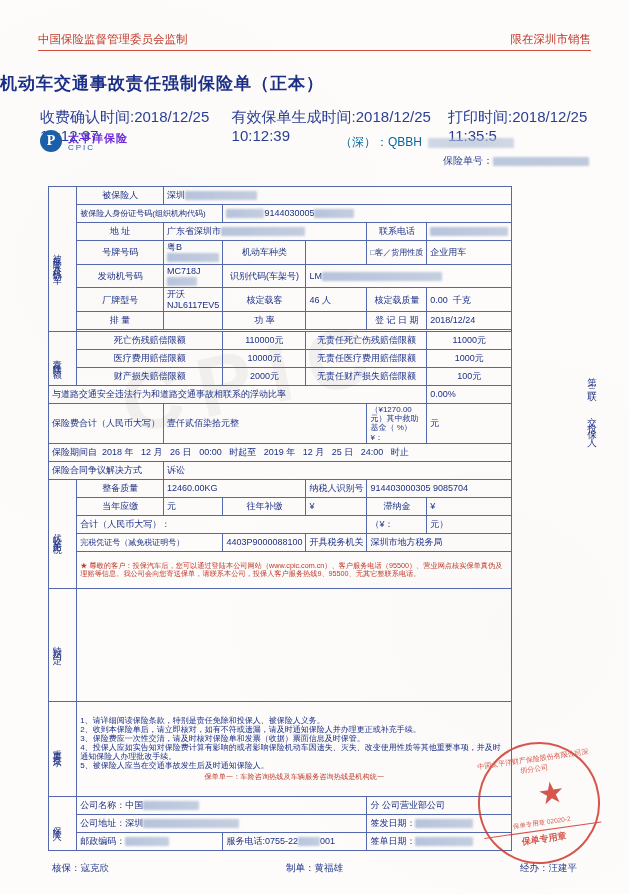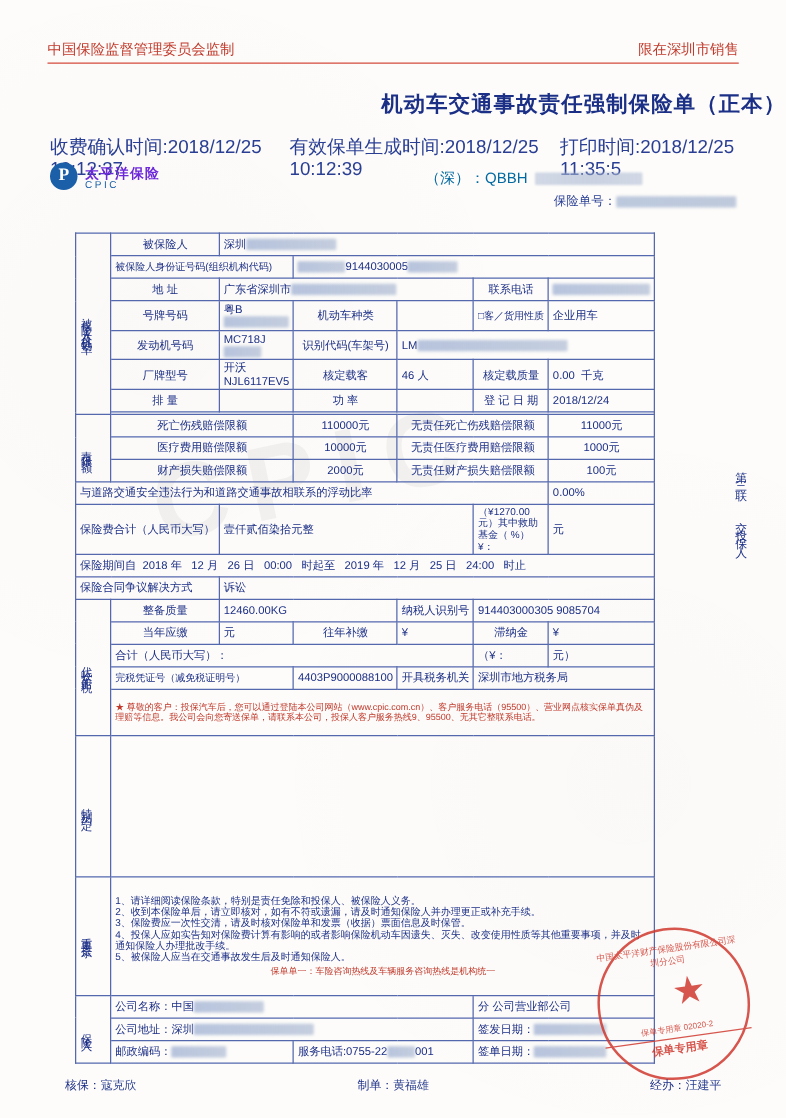--- a/index.html
+++ b/index.html
@@ -38,21 +38,21 @@
     position:absolute;left:38px;top:32px;right:38px;
     display:flex;justify-content:space-between;
     font-size:11.5px;color:#c0392b;
   }
   .hr-red{
     position:absolute;left:38px;right:38px;top:50px;
     border-top:1px solid #d34b3c;
   }
   .doc-title{
     position:absolute;left:0;right:0;top:72px;
-    text-align:right;
+    text-align:left;
     font-size:17px;font-weight:bold;
     color:#1b2f86;
     font-family:"Liberation Serif", serif;
     letter-spacing:1px;
   }
   .time-row{
     position:absolute;left:40px;right:22px;top:108px;
     font-size:15px;color:#2a3f94;
     display:flex;justify-content:flex-start;
   }
@@ -79,21 +79,21 @@
     filter:blur(1px);vertical-align:middle;border-radius:1px;
   }
   .policy-no{
     position:absolute;right:0;top:24px;
     font-size:10px;color:#2a3f94;
   }
   .blur-s{display:inline-block;height:9px;background:linear-gradient(90deg,rgba(175,190,215,.85),rgba(150,168,200,.6));filter:blur(1.1px);vertical-align:middle;border-radius:1px;}
 
   
   .tbl{
-    position:absolute;left:60px;top:186px;width:420px;
+    position:absolute;left:48px;top:186px;width:420px;
     border:1px solid #2b3f90;
     border-collapse:collapse;
     font-size:9px;
     color:#1c2f86;
   }
   .tbl td{
     border:1px solid #5468ae;
     padding:1px 3px;
     height:15px;
     vertical-align:middle;

